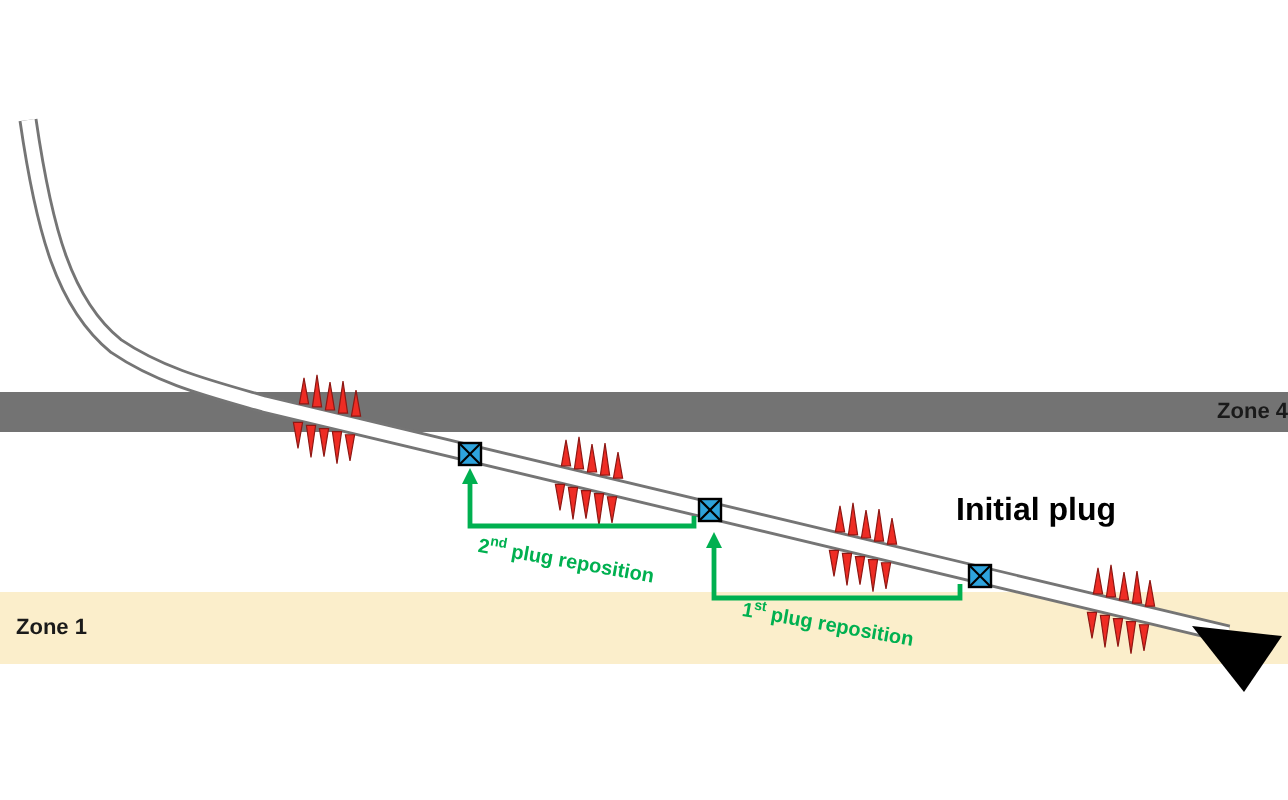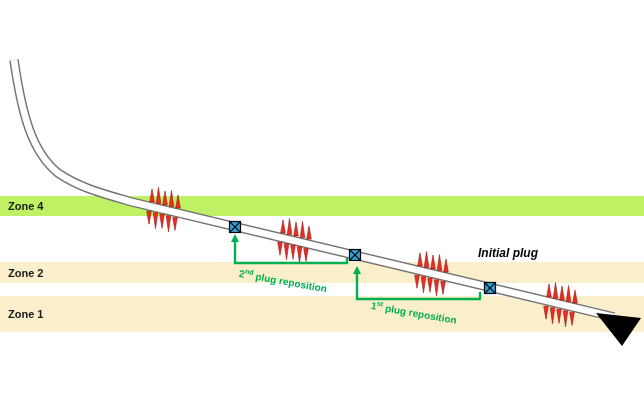--- a/index.html
+++ b/index.html
@@ -40,37 +40,33 @@
     font-size: 10px;
     transform-origin: 0 0;
   }
   .green-label sup {
     font-size: 7px;
     vertical-align: super;
     line-height: 0;
   }
   .initial-label {
     color: #000;
-    font-size: 12px;
-    text-align: left;
+    font-size: 16px;
+    text-align: center;
     line-height: 1.3;
     white-space: normal;
-    font-style: italic;
   }
 </style>
 </head>
 <body>
 
 <div class="stage">
 
-  <div class="zone-band" style="top: 196px; height: 20px; background: #bef264;">
+  <div class="zone-band" style="top: 196px; height: 20px; background: #737373; justify-content: flex-end;">
     <span class="zone-label">Zone 4</span>
-  </div>
-  <div class="zone-band" style="top: 262px; height: 21px; background: rgb(251, 238, 203);">
-    <span class="zone-label">Zone 2</span>
   </div>
   <div class="zone-band" style="top: 296px; height: 36px; background: rgb(251, 238, 203);">
     <span class="zone-label">Zone 1</span>
   </div>
 
   <svg class="overlay" width="644" height="400" viewBox="0 0 644 400">
     <g id="g-pipe">
         <path d="M 14 60 C 22 115 32 152 58 173 C 80 188 104 194 132 202 L 614 317" fill="none" stroke="#757575" stroke-width="9.5" stroke-linecap="butt"></path>
         <path d="M 14 60 C 22 115 32 152 58 173 C 80 188 104 194 132 202 L 614 317" fill="none" stroke="#FFFFFF" stroke-width="6.6" stroke-linecap="butt"></path>
       </g>

